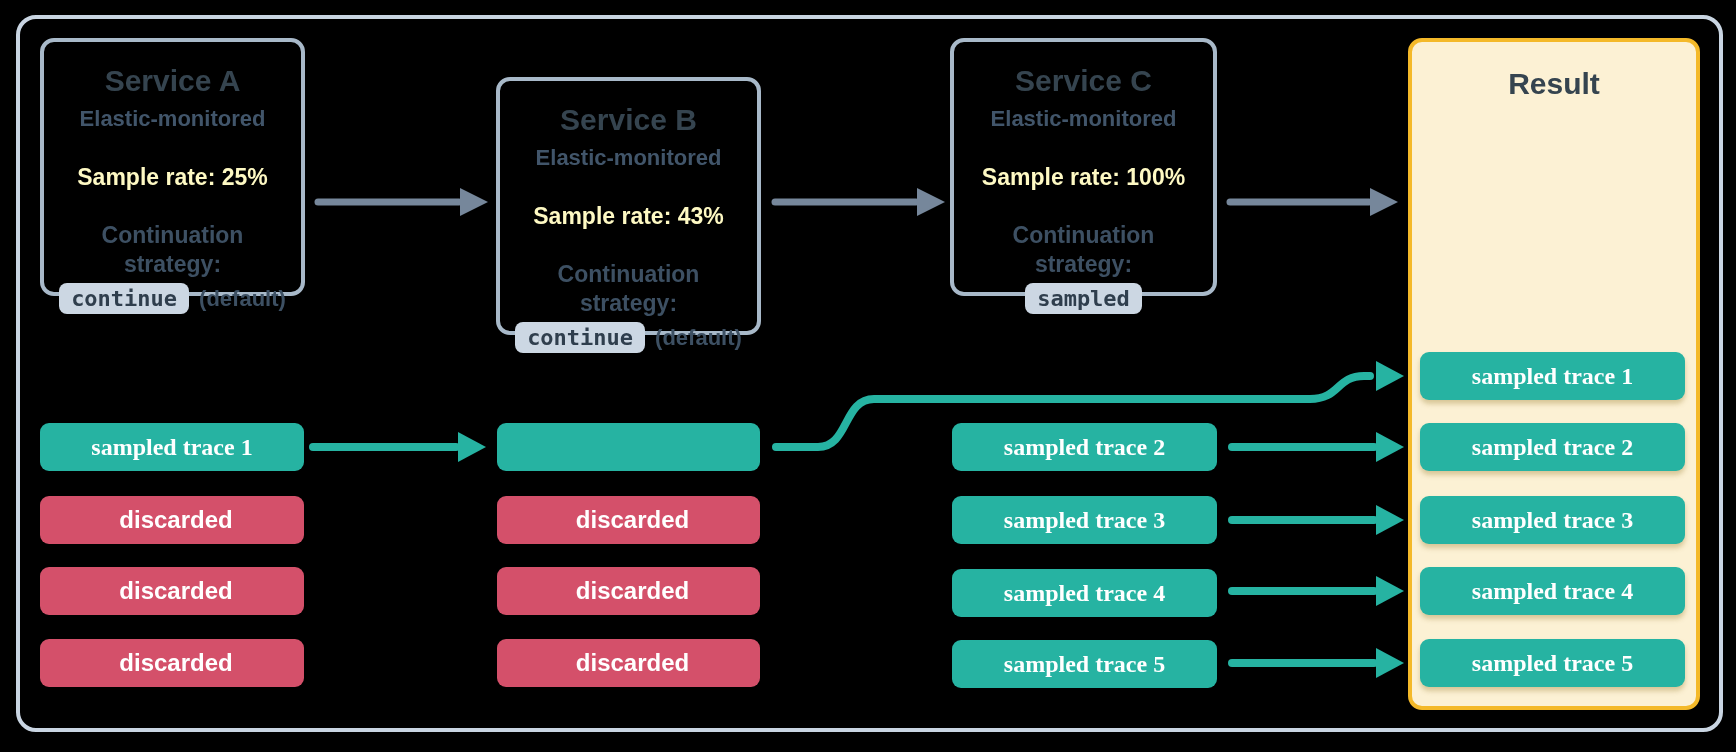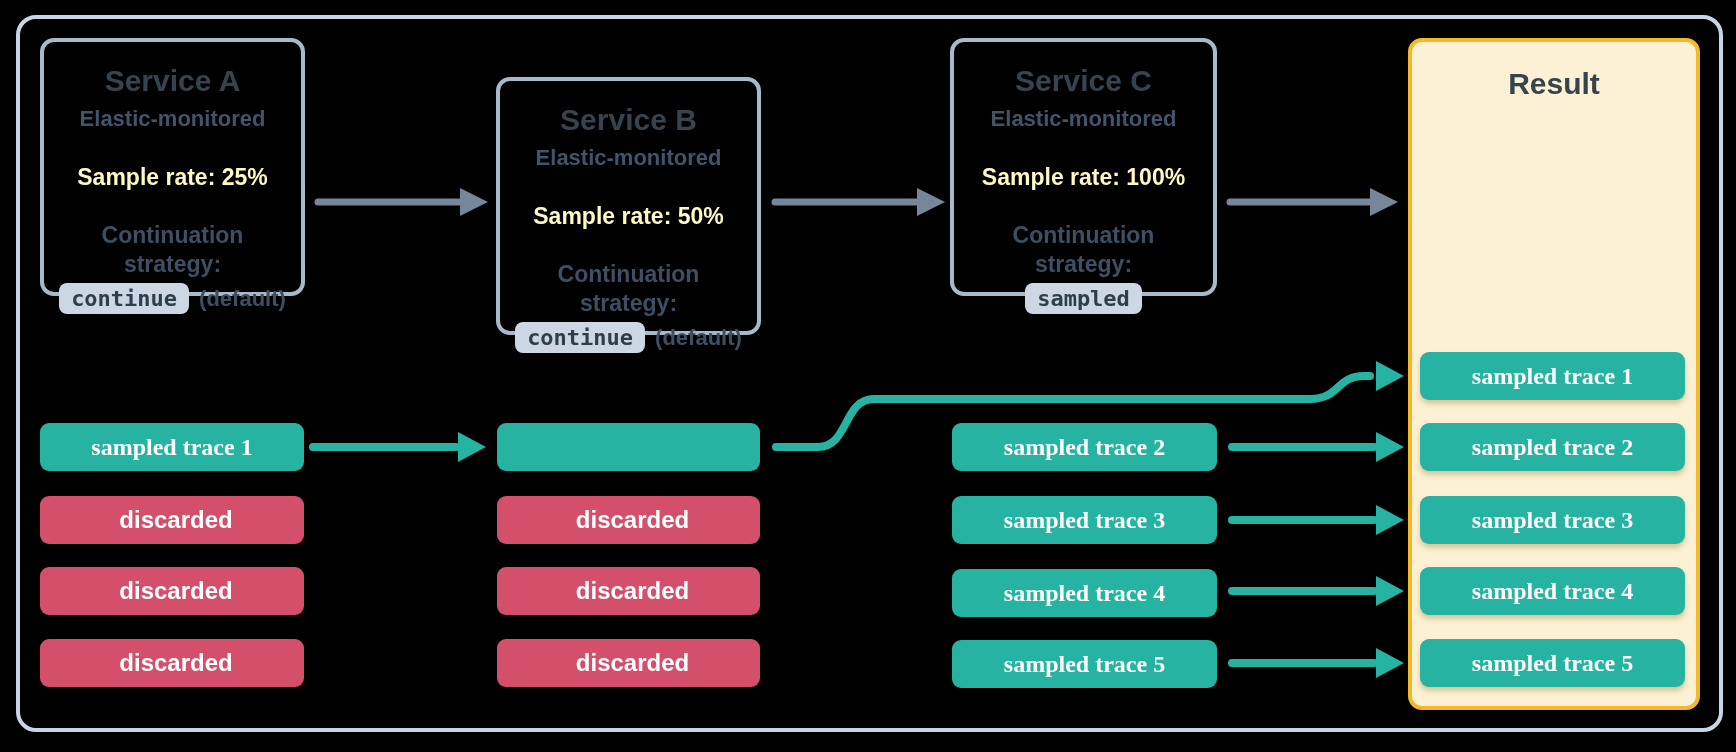--- a/index.html
+++ b/index.html
@@ -74,21 +74,21 @@
     </div>
     <div class="svc-strategy">
       <span class="badge">continue</span>
       <span>(default)</span>
     </div>
   </div>
 
   <div class="service-box" id="svcB">
     <div class="svc-title">Service B</div>
     <div class="svc-sub">Elastic-monitored</div>
-    <div class="svc-rate">Sample rate: 50%</div>
+    <div class="svc-rate">Sample rate: 43%</div>
     <div class="svc-cont">
       <div>Continuation</div>
       <div>strategy:</div>
     </div>
     <div class="svc-strategy">
       <span class="badge">continue</span>
       <span>(default)</span>
     </div>
   </div>
 

